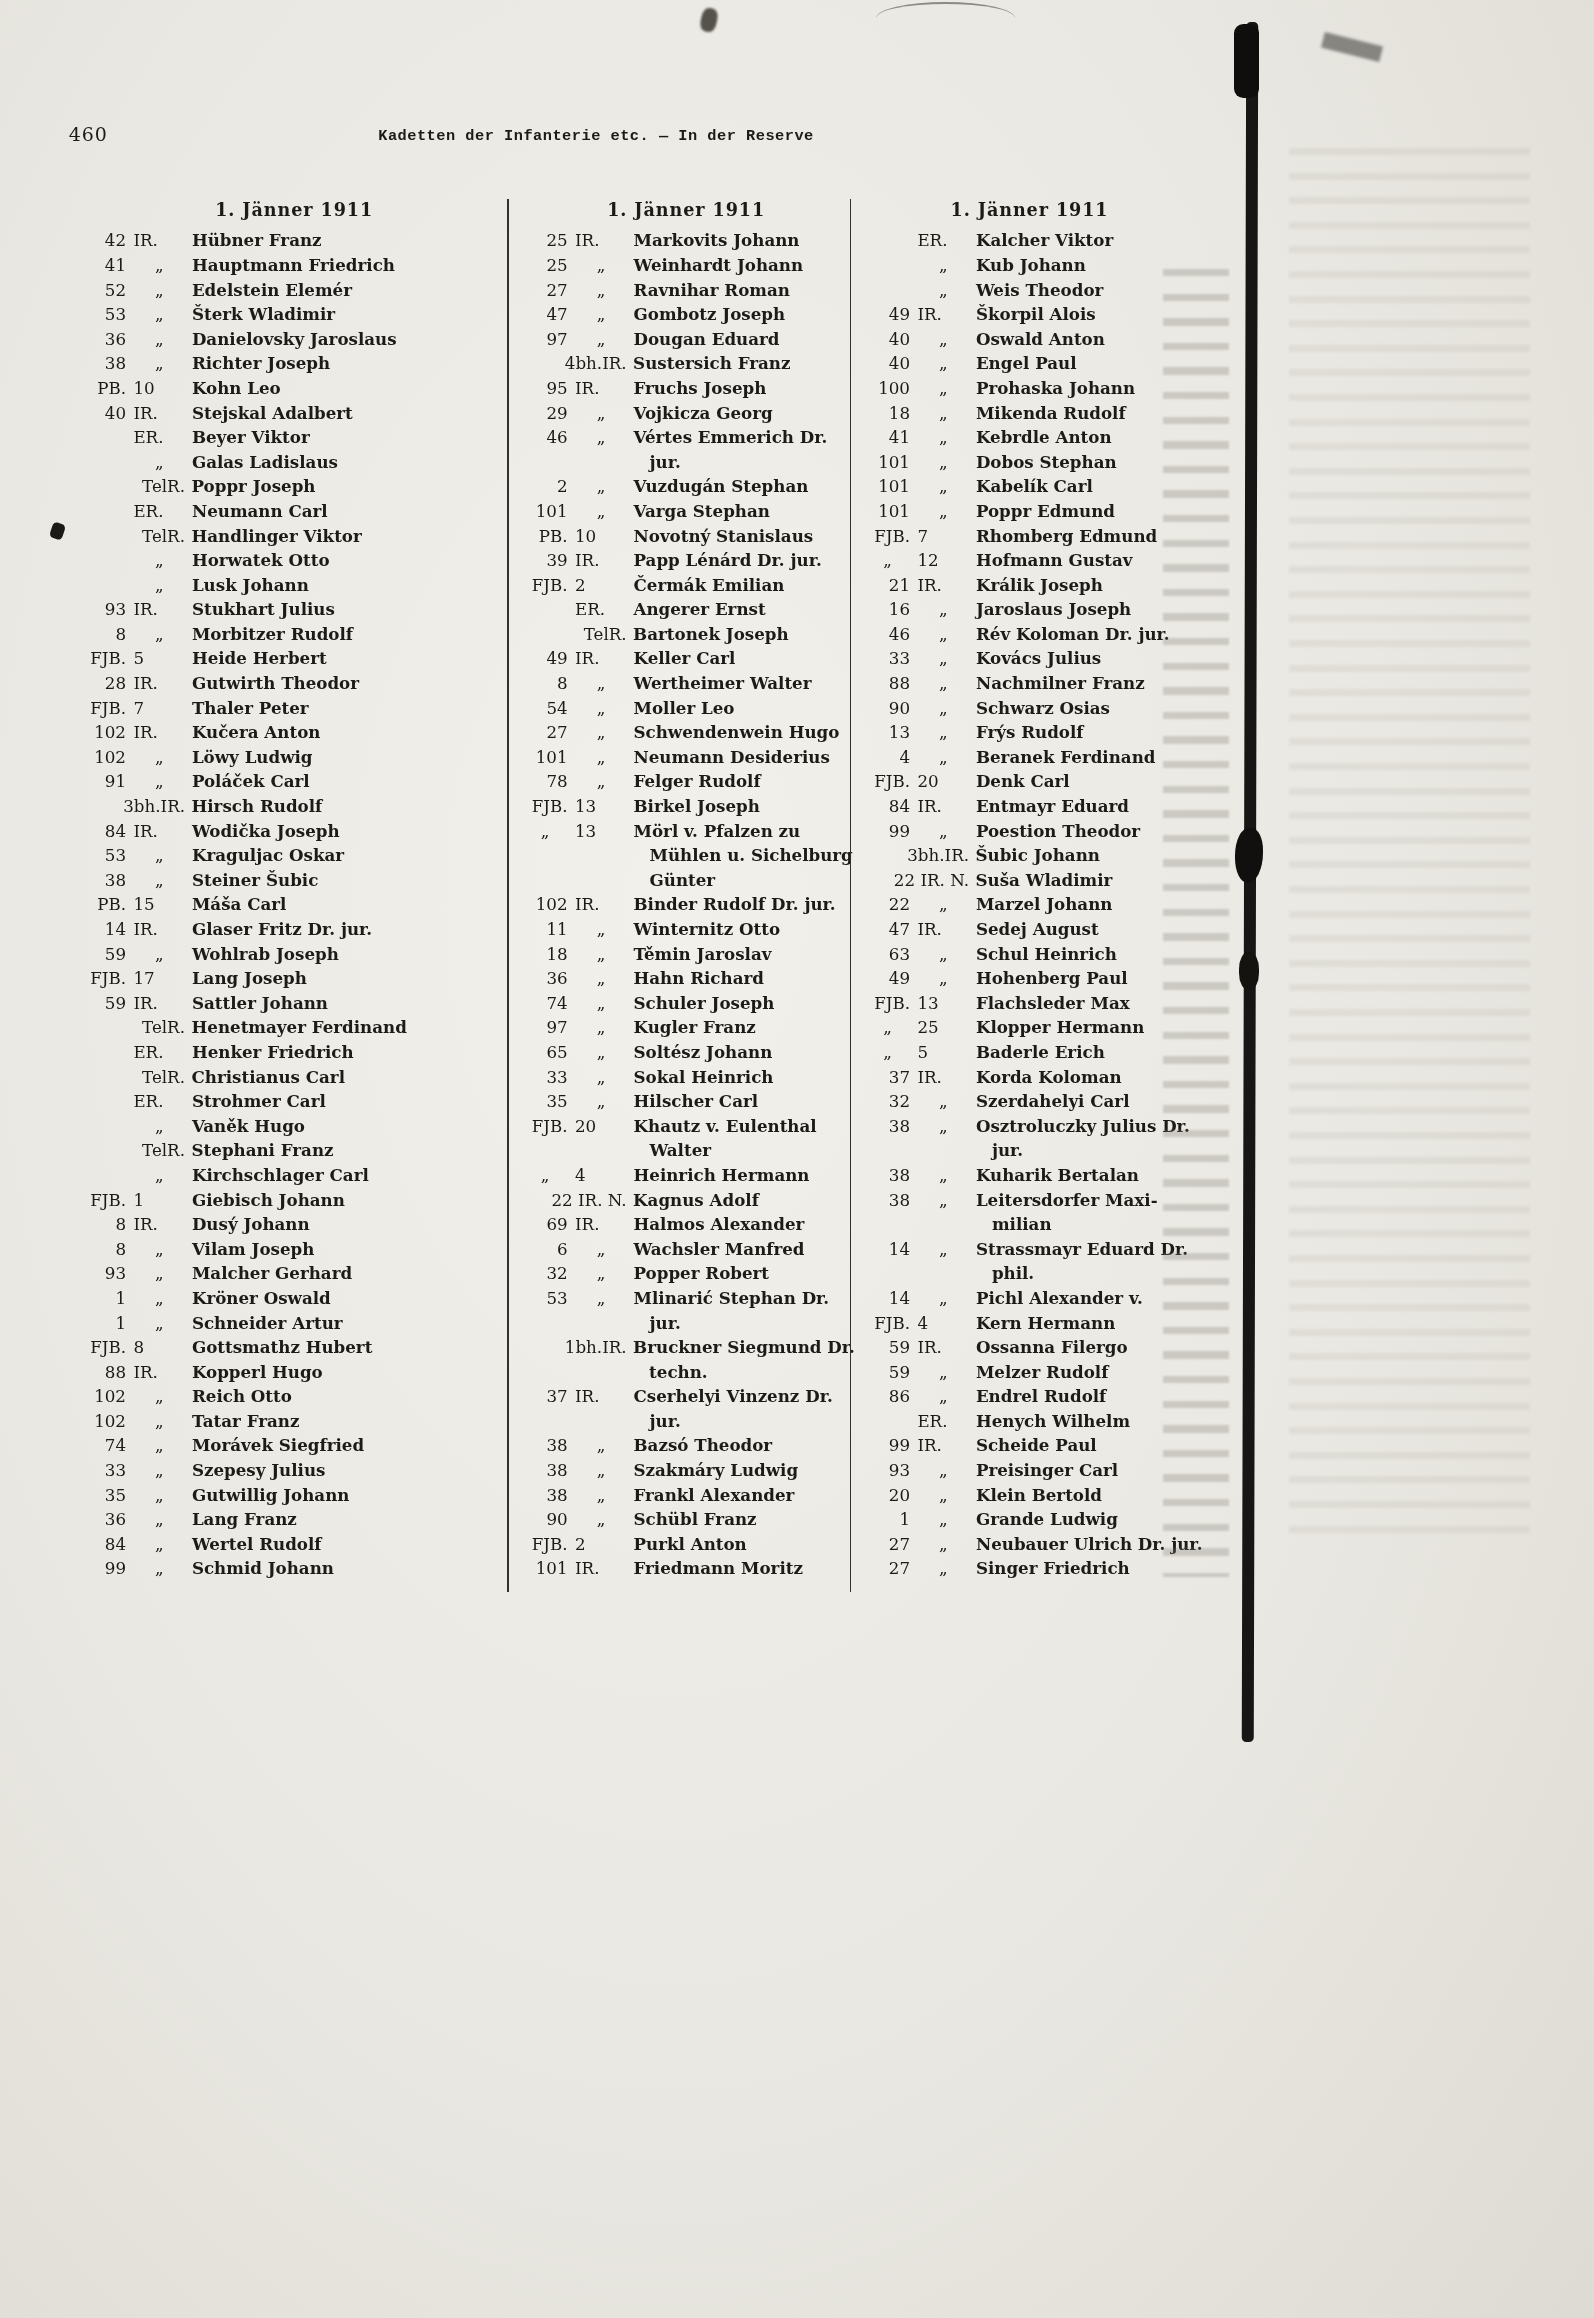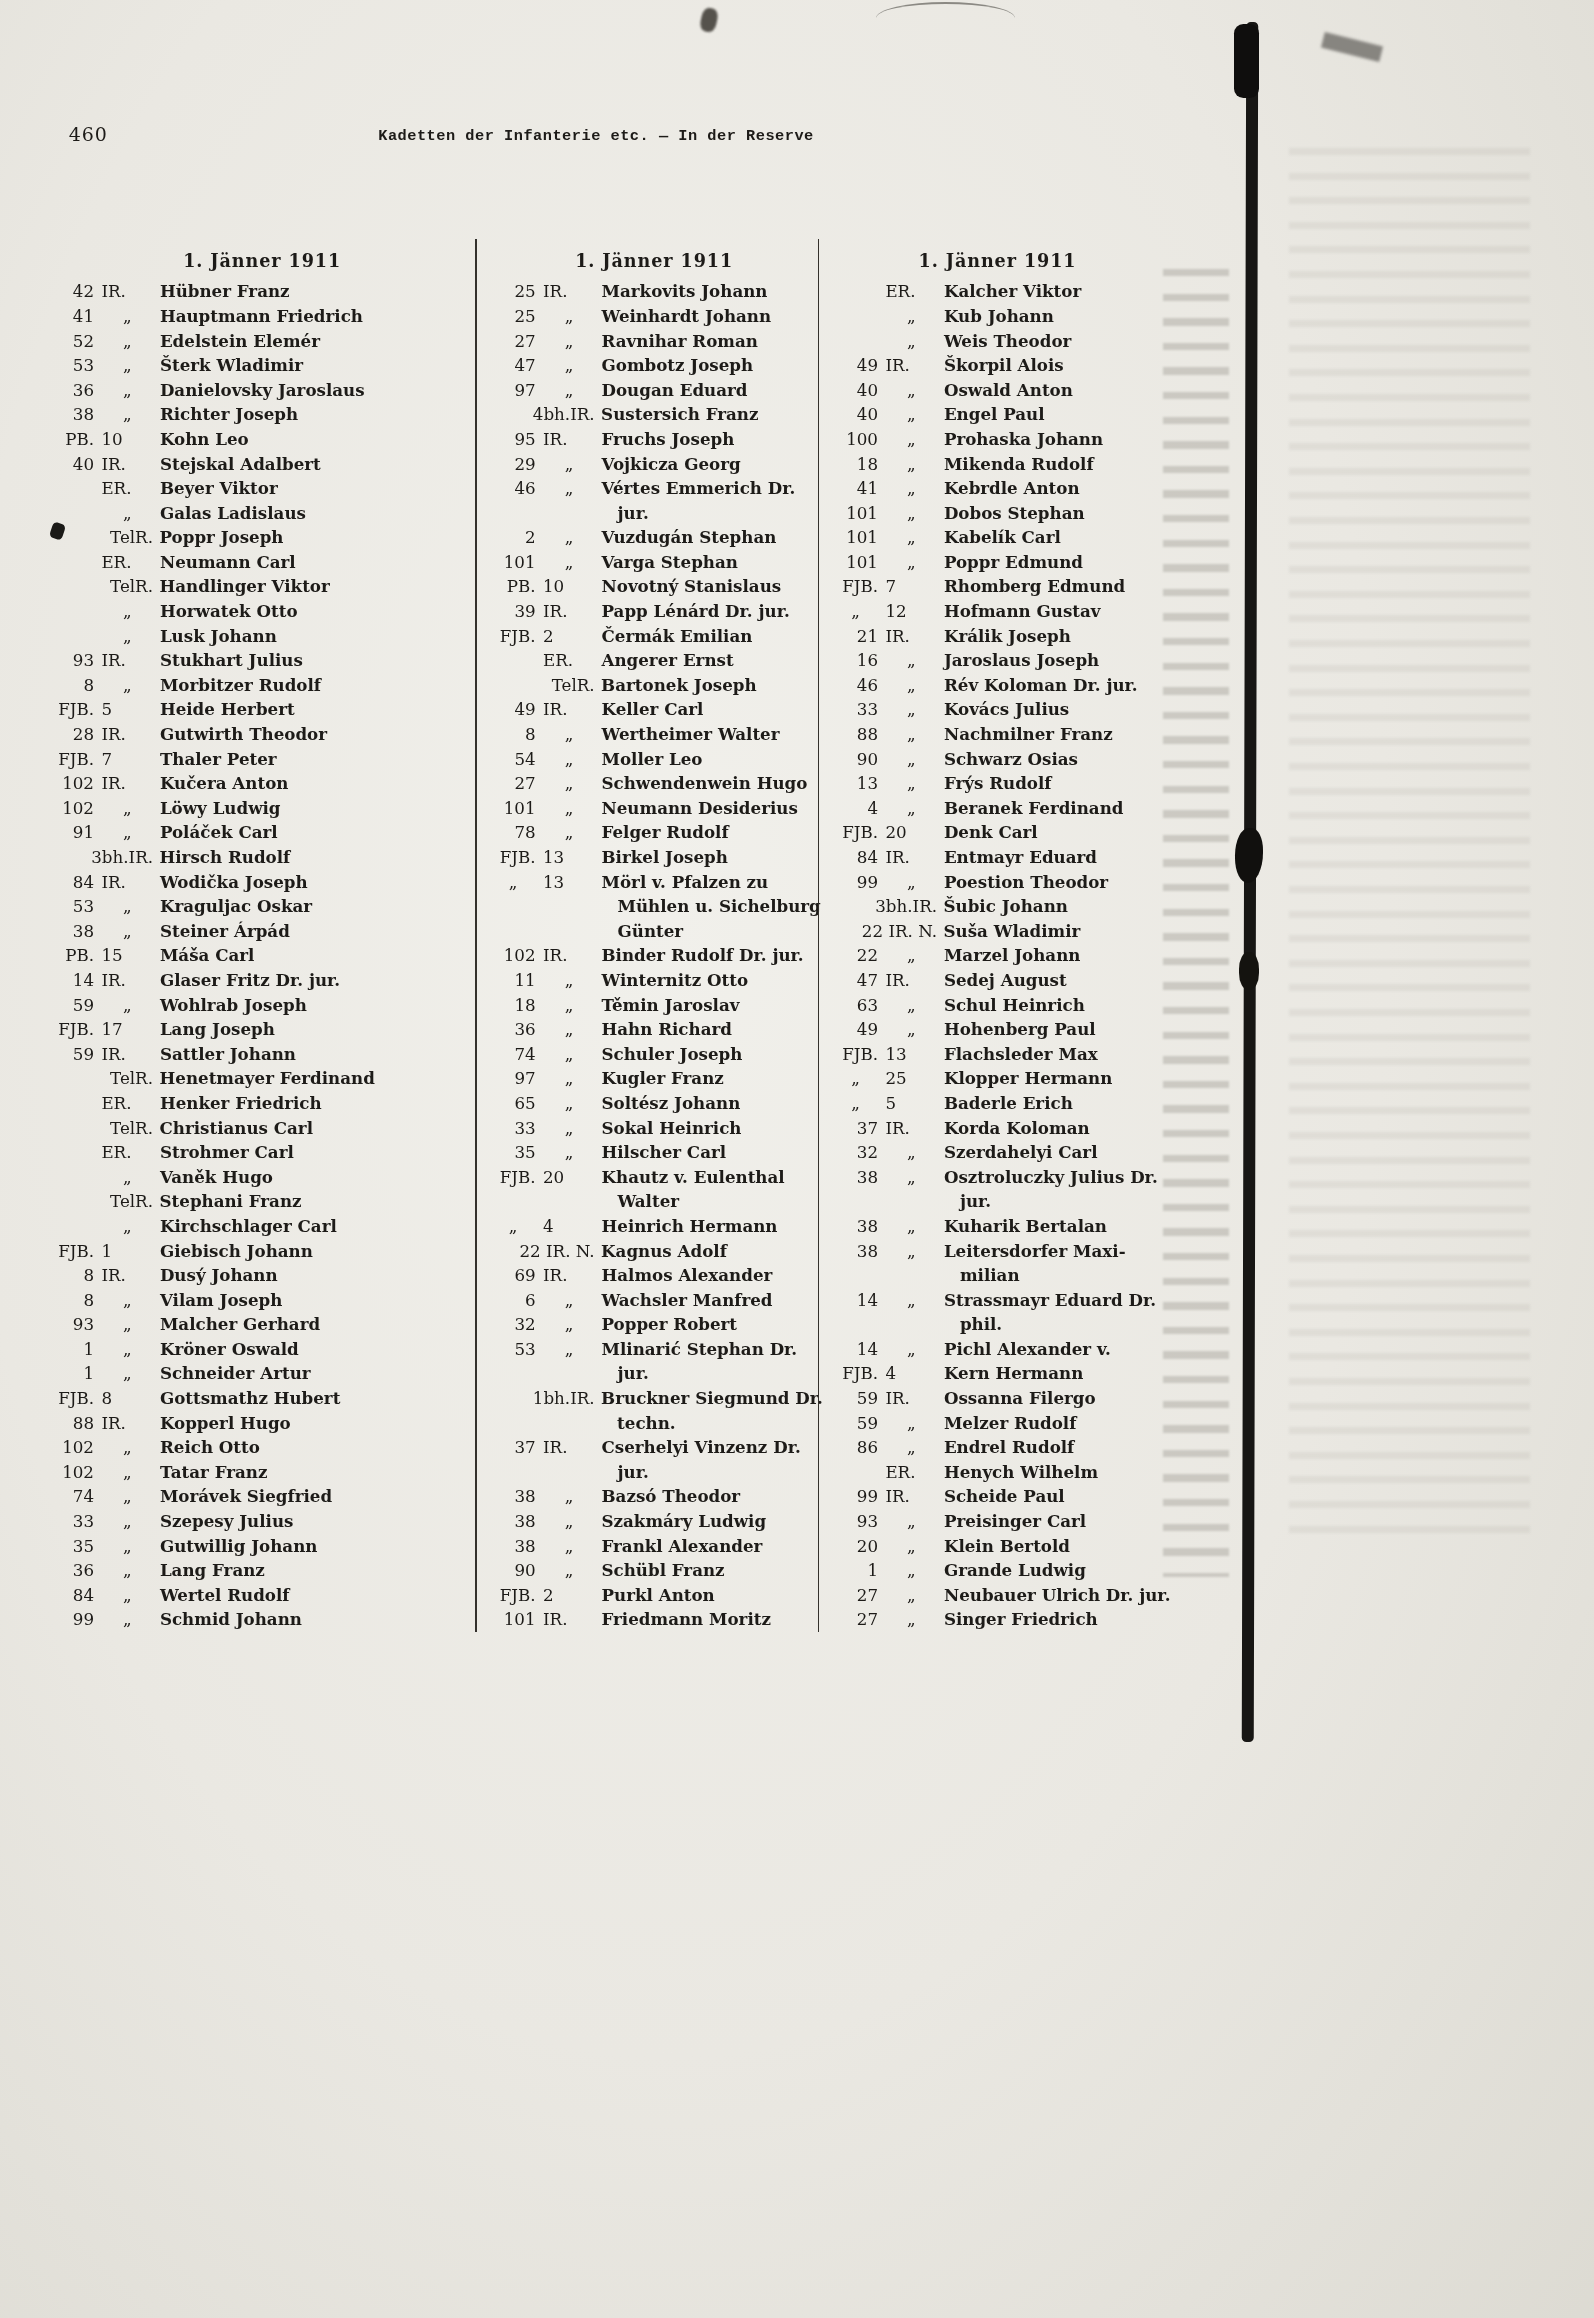--- a/index.html
+++ b/index.html
@@ -13,21 +13,21 @@
   }
   .sheet {
     position: absolute; inset: 0;
     background: radial-gradient(ellipse at 42% 38%, #f1f0eb 0%, #eae8e2 55%, #dcdad2 100%);
   }
   
   .page-head { position: absolute; top: 127px; left: 65px; width: 1062px; height: 30px; }
   .page-number { position: absolute; left: 3.7px; top: -3.7px; font-size: 19px; letter-spacing: 0.9px; }
   .page-header { display: block; text-align: center; font-size: 15.3px; font-weight: 700; letter-spacing: 0.5px; font-family: Liberation Mono, monospace; }
   
-  .columns { position: absolute; top: 199px; left: 49px; width: 1113px; display: flex; align-items: flex-end; margin-top: 40px; }
+  .columns { position: absolute; top: 199px; left: 81px; width: 1113px; display: flex; align-items: flex-start; }
   .col-1 { width: 427px; }
   .col-2 { width: 341px; padding-left: 14px; }
   .col-3 { width: 343px; padding-left: 14px; }
   .divider { width: 1.4px; height: 1393px; background: #34312c; flex: none; }
   .col-title { text-align: center; font-weight: 700; font-size: 17.6px; line-height: 22px; margin: 0 0 7.4px 0; letter-spacing: 0.9px; }
   .entries { font-size: 16.7px; line-height: 24.6px; }
   .entry { display: flex; align-items: flex-start; }
   .num  { flex: none; width: 45px;  text-align: right; white-space: nowrap; }
   .unit { flex: none; width: 52px; margin-left: 7.4px; white-space: nowrap; }
   .num.ditto, .unit.ditto { text-align: center; }
@@ -188,21 +188,21 @@
             <span class="name">Wodička Joseph</span>
           </div>
           <div class="entry">
             <span class="num">53</span>
             <span class="unit ditto">„</span>
             <span class="name">Kraguljac Oskar</span>
           </div>
           <div class="entry">
             <span class="num">38</span>
             <span class="unit ditto">„</span>
-            <span class="name">Steiner Árpád</span>
+            <span class="name">Steiner Šubic</span>
           </div>
           <div class="entry">
             <span class="num">PB.</span>
             <span class="unit">15</span>
             <span class="name">Máša Carl</span>
           </div>
           <div class="entry">
             <span class="num">14</span>
             <span class="unit">IR.</span>
             <span class="name">Glaser Fritz Dr. jur.</span>

